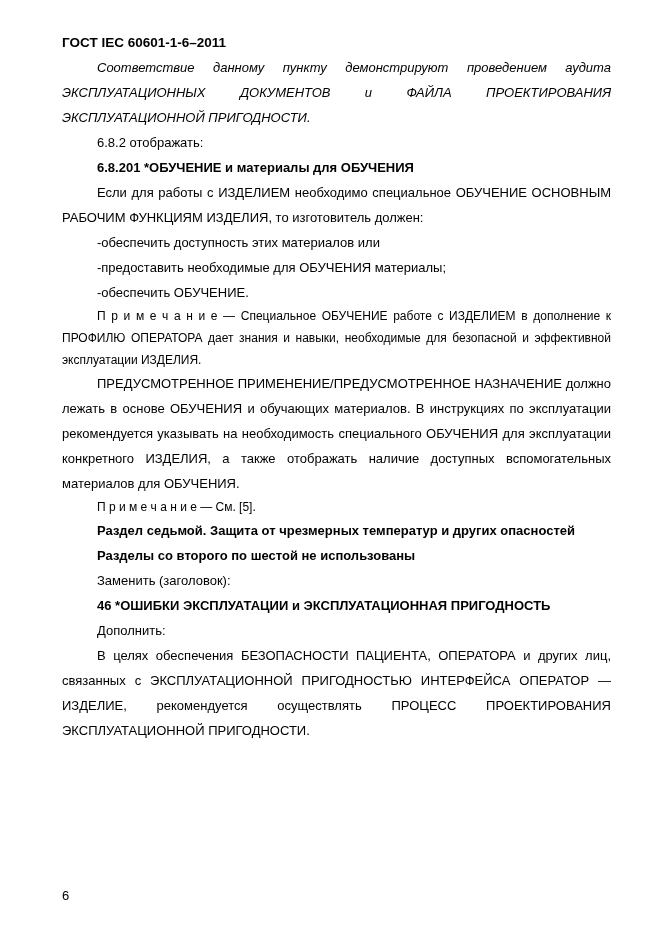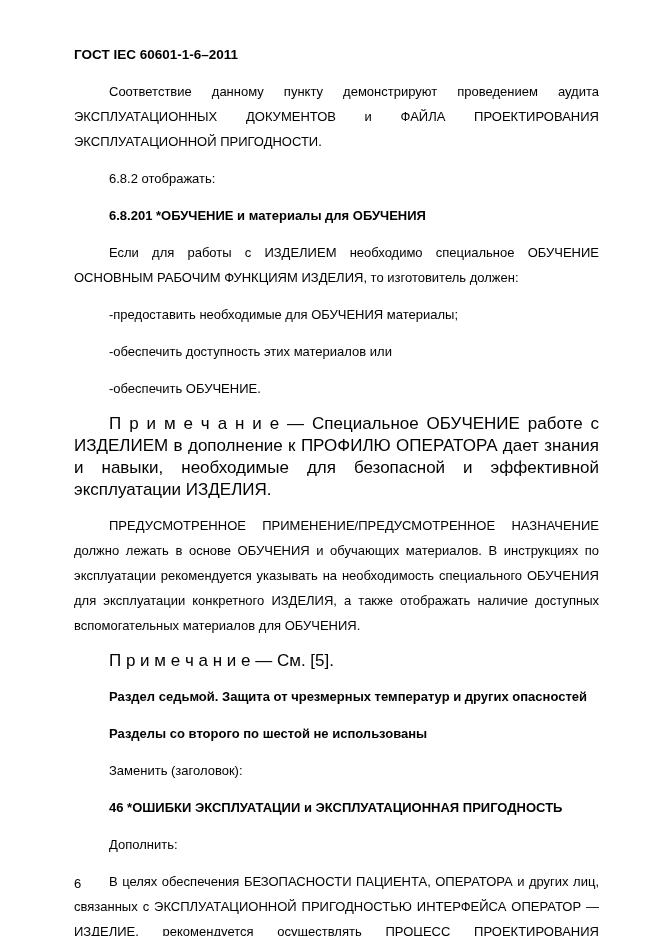--- a/index.html
+++ b/index.html
@@ -14,31 +14,31 @@
     height: 936px;
     box-sizing: border-box;
     background: #ffffff;
     padding: 30px 50px 0 62px;
     font-family: "Liberation Sans", sans-serif;
     font-size: 13px;
     line-height: 25px;
     color: #000000;
     overflow: hidden;
   }
-  .page p { margin: 12px; }
+  .page p { margin: 0; }
   .doc-header {
     font-weight: bold;
     font-size: 13.5px;
   }
   .indent { text-indent: 35px; }
   .just   { text-align: justify; }
   .bold   { font-weight: bold; }
-  .it     { }
+  .it     { font-style: italic; }
   .note {
-    font-size: 17px;
+    font-size: 12px;
     line-height: 22px;
   }
   .mt27 { margin-top: 27px; }
   .mt28 { margin-top: 28px; }
   .mt8  { margin-top: 8px; }
   .mt14 { margin-top: 14px; }
   .mt11 { margin-top: 11px; }
   .page-number {
     position: absolute;
     left: 62px;
@@ -56,23 +56,23 @@
 
   <p class="it just indent">Соответствие данному пункту демонстрируют проведением аудита ЭКСПЛУАТАЦИОННЫХ ДОКУМЕНТОВ и ФАЙЛА ПРОЕКТИРОВАНИЯ ЭКСПЛУАТАЦИОННОЙ ПРИГОДНОСТИ.</p>
 
 
   <p class="indent">6.8.2 отображать:</p>
 
   <p class="bold indent">6.8.201 *ОБУЧЕНИЕ и материалы для ОБУЧЕНИЯ</p>
 
   <p class="just indent">Если для работы с ИЗДЕЛИЕМ необходимо специальное ОБУЧЕНИЕ ОСНОВНЫМ РАБОЧИМ ФУНКЦИЯМ ИЗДЕЛИЯ, то изготовитель должен:</p>
 
+  <p class="indent">-обеспечить доступность этих материалов или</p>
+
   <p class="indent">-предоставить необходимые для ОБУЧЕНИЯ материалы;</p>
-
-  <p class="indent">-обеспечить доступность этих материалов или</p>
 
   <p class="indent">-обеспечить ОБУЧЕНИЕ.</p>
 
   <p class="note just indent mt27">П р и м е ч а н и е  — Специальное ОБУЧЕНИЕ работе с ИЗДЕЛИЕМ в дополнение к ПРОФИЛЮ ОПЕРАТОРА дает знания и навыки, необходимые для безопасной и эффективной эксплуатации ИЗДЕЛИЯ.</p>
 
   <p class="just indent mt28">ПРЕДУСМОТРЕННОЕ ПРИМЕНЕНИЕ/ПРЕДУСМОТРЕННОЕ НАЗНАЧЕНИЕ должно лежать в основе ОБУЧЕНИЯ и обучающих материалов. В инструкциях по эксплуатации рекомендуется указывать на необходимость специального ОБУЧЕНИЯ для эксплуатации конкретного ИЗДЕЛИЯ, а также отображать наличие доступных вспомогательных материалов для ОБУЧЕНИЯ.</p>
 
   <p class="note indent mt8">П р и м е ч а н и е  — См. [5].</p>
 
   <p class="bold indent mt11">Раздел седьмой. Защита от чрезмерных температур и других опасностей</p>

